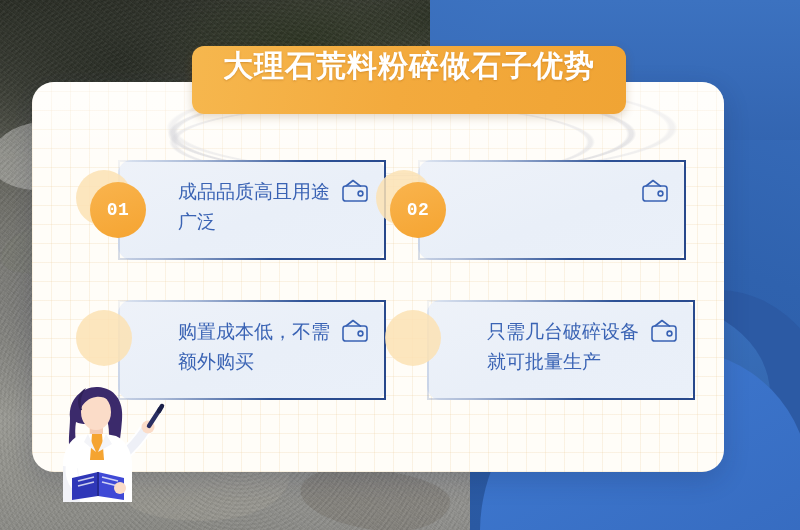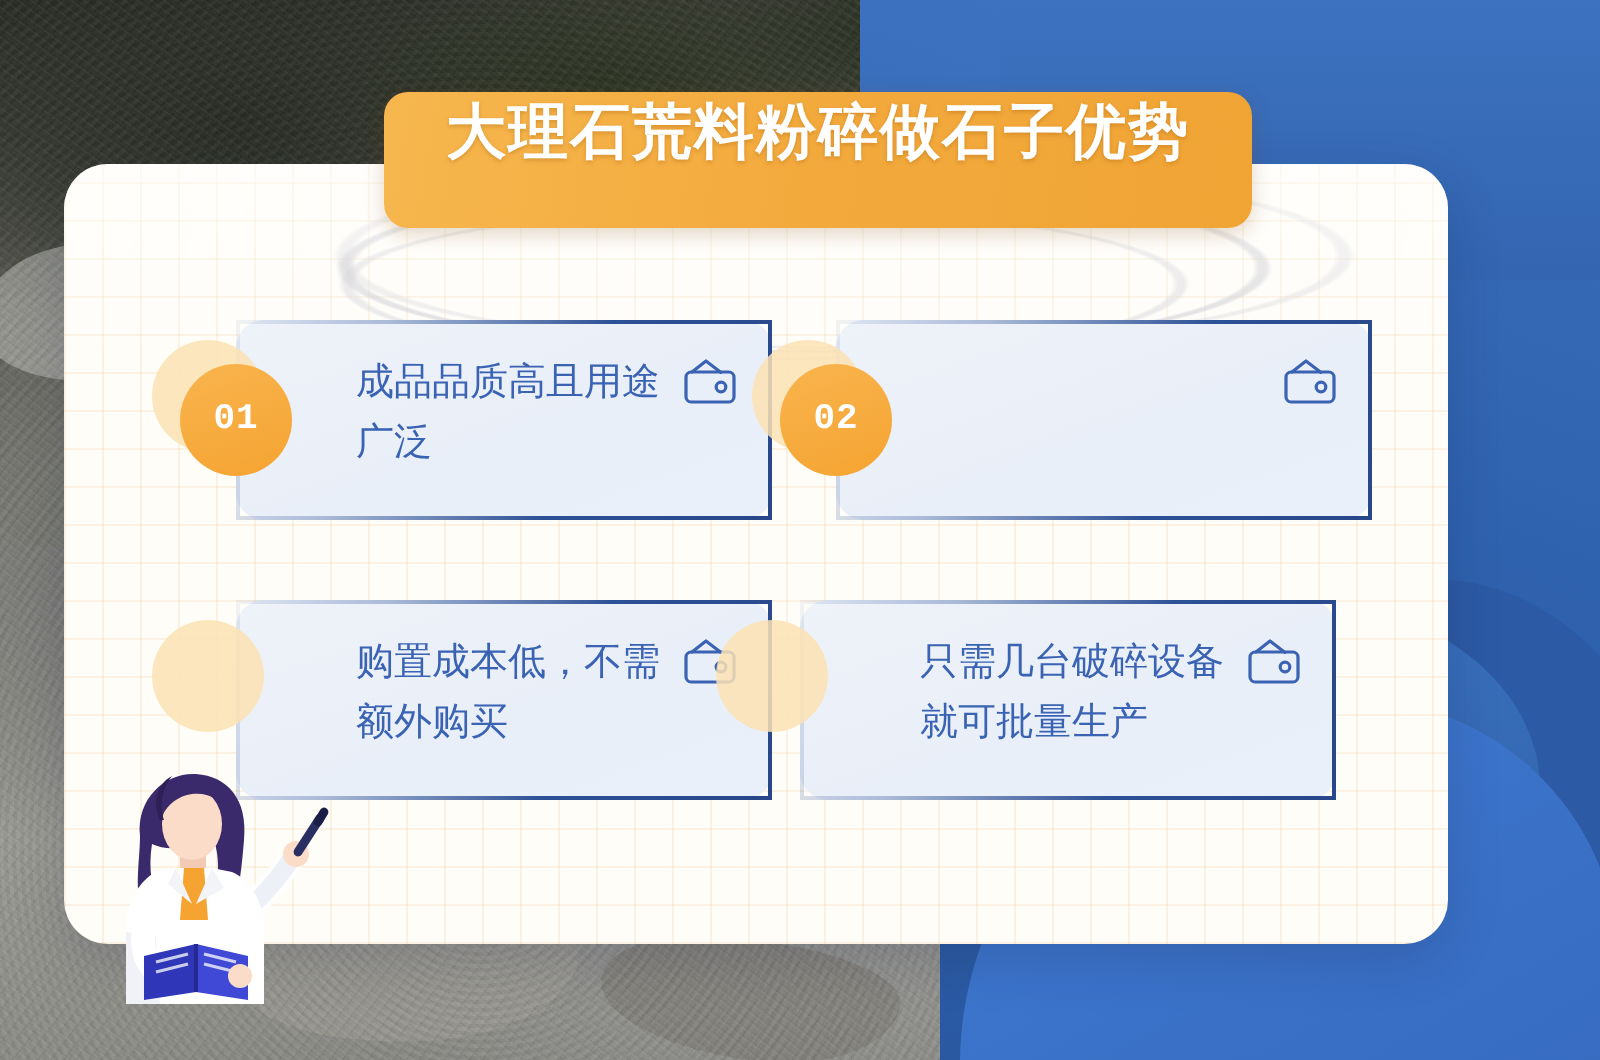--- a/index.html
+++ b/index.html
@@ -79,21 +79,21 @@
   .title-text{color:#ffffff;font-size:30px;font-weight:bold;letter-spacing:1px;
     font-family:"DejaVu Sans","Liberation Sans",sans-serif;
     text-shadow:0 1px 2px rgba(160,90,10,.35);white-space:nowrap;}
 
   
   .cards{position:absolute;left:0;top:0;width:692px;height:390px;}
   .feature{position:absolute;width:268px;height:88px;}
   .f1{left:86px;top:78px;}
   .f2{left:386px;top:78px;}
   .f3{left:86px;top:218px;}
-  .f4{left:368px;top:218px;}
+  .f4{left:395px;top:218px;}
 
   .badge-wrap{position:absolute;left:-42px;top:10px;width:76px;height:70px;z-index:3;}
   .badge-ghost{position:absolute;left:0;top:0;width:56px;height:56px;border-radius:50%;
     background:#fbe2b4;opacity:.85;}
   .badge{position:absolute;left:14px;top:12px;width:56px;height:56px;border-radius:50%;
     background:linear-gradient(160deg,#f9b44e,#f5a431);
     display:flex;align-items:center;justify-content:center;}
   .badge span{color:#fff;font-size:18px;font-weight:bold;letter-spacing:.5px;
     font-family:Liberation Mono, monospace;}
 

